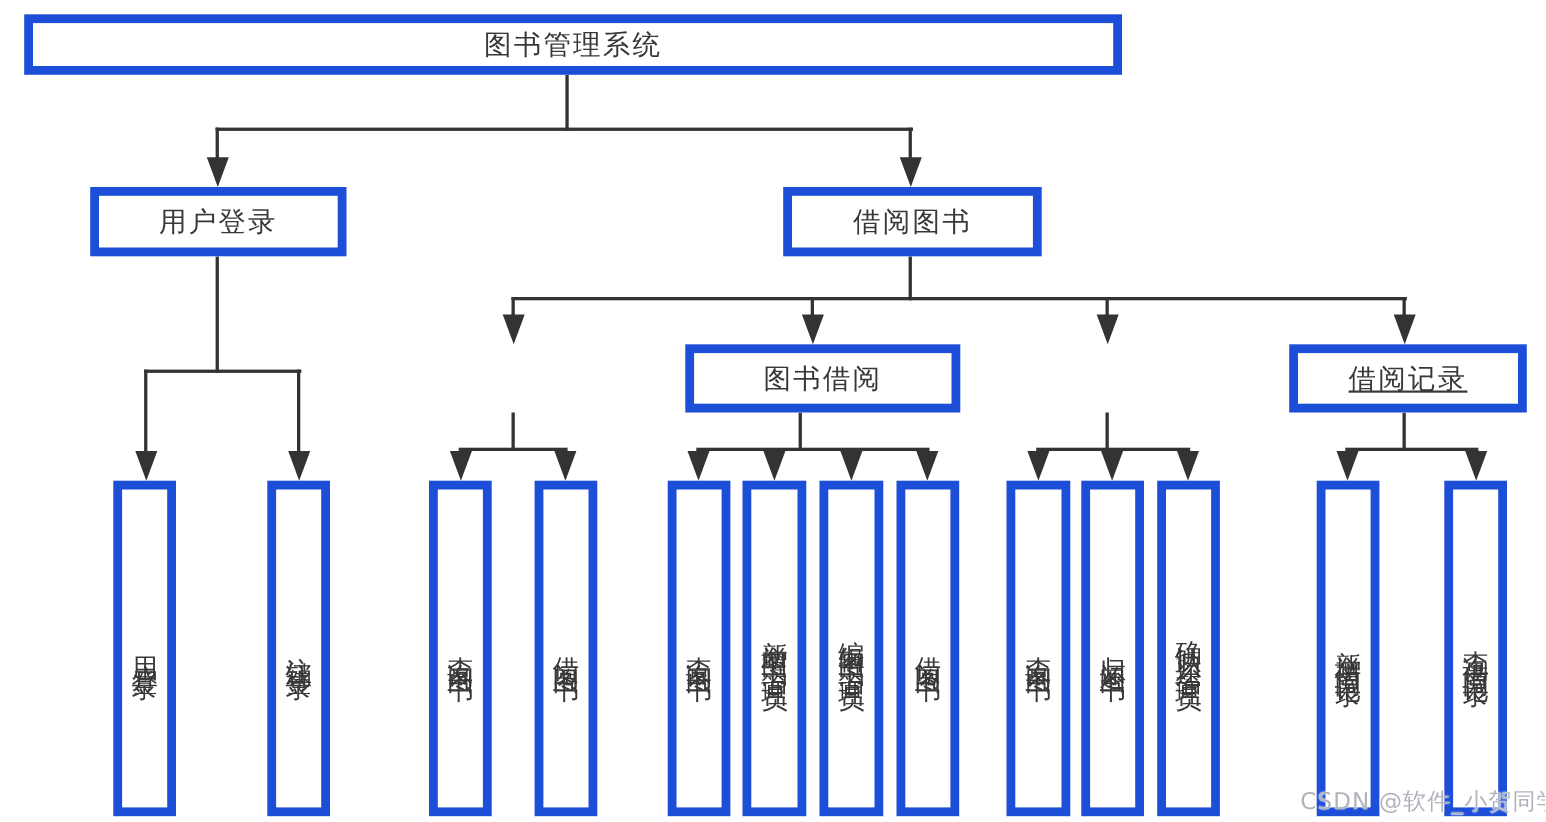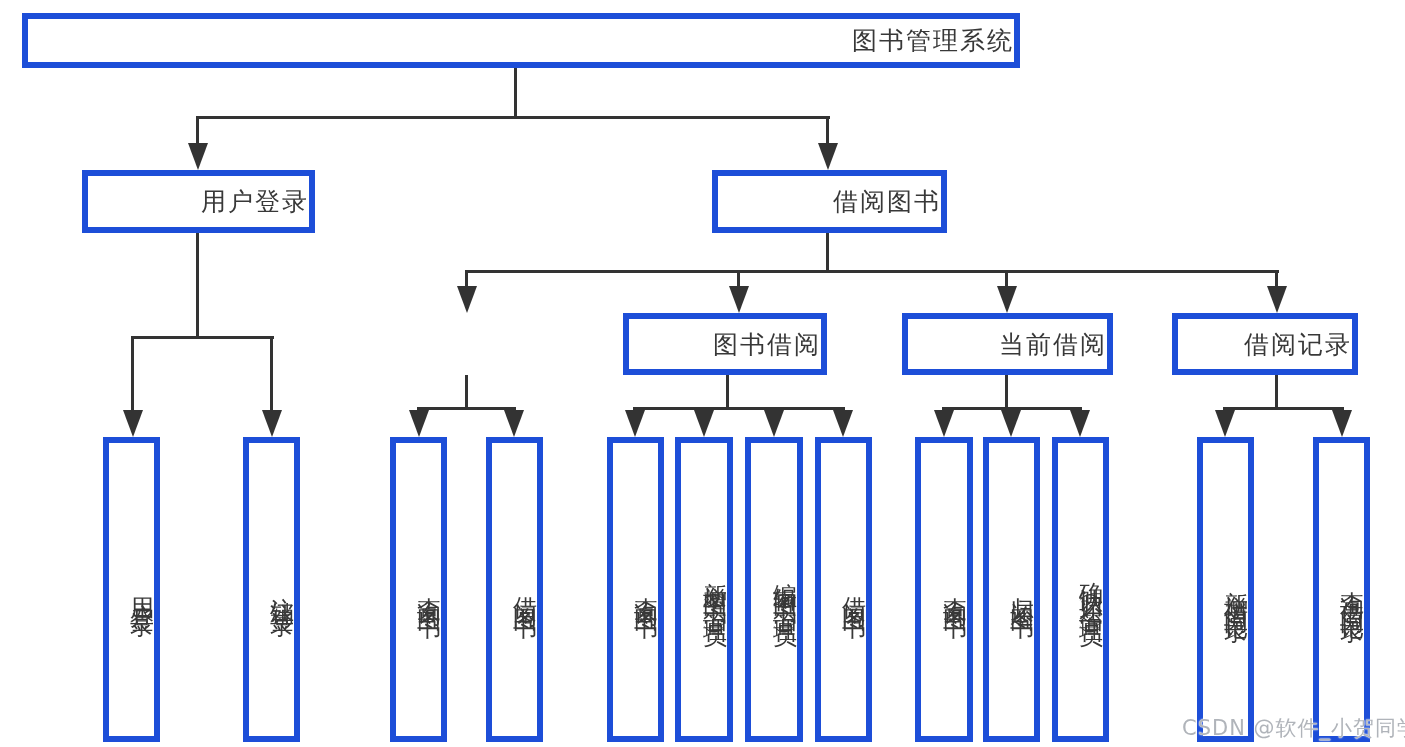--- a/index.html
+++ b/index.html
@@ -6,23 +6,23 @@
   .canvas{
     position:relative;
     width:1405px;height:747px;
     background:#ffffff;
     font-family:"DejaVu Sans","Liberation Sans",sans-serif;
     overflow:hidden;
   }
   .node{
     position:absolute;
     box-sizing:border-box;
-    border:6px solid #1d4ed8;
+    border:8px solid #1d4ed8;
     background:#ffffff;
-    display:flex;align-items:center;justify-content:flex-end;
+    display:flex;align-items:center;justify-content:center;
     color:#383838;
     font-size:25px;
     letter-spacing:2px;
     white-space:nowrap;
   }
   .leafnode{font-size:24px;}
   .vtext{
     writing-mode:vertical-rl;
     text-orientation:mixed;
     letter-spacing:6px;
@@ -103,27 +103,24 @@
     <span>图书管理系统</span>
   </div>
 
   <div class="node" style="left:82px;top:170px;width:233px;height:63px;">
     <span>用户登录</span>
   </div>
   <div class="node" style="left:712px;top:170px;width:235px;height:63px;">
     <span>借阅图书</span>
   </div>
 
-  <div class="node" style="left:623px;top:313px;width:204px;height:62px;font-family:Liberation Mono, monospace;">
+  <div class="node" style="left:623px;top:313px;width:250px;height:62px;font-family:Liberation Mono, monospace;">
     <span>图书借阅</span>
   </div>
-  <div class="node" style="left:902px;top:313px;width:211px;height:62px;">
-    <span>当前借阅</span>
-  </div>
-  <div class="node" style="left:1172px;top:313px;width:186px;height:62px;">
+  <div class="node" style="left:1172px;top:313px;width:216px;height:62px;text-decoration:underline;">
     <span>借阅记录</span>
   </div>
 
   <div class="node leafnode" style="left:103px;top:437px;width:57px;height:305px;">
     <span class="vtext">用户登录</span>
   </div>
   <div class="node leafnode" style="left:243px;top:437px;width:57px;height:305px;">
     <span class="vtext">注销登录</span>
   </div>
 

